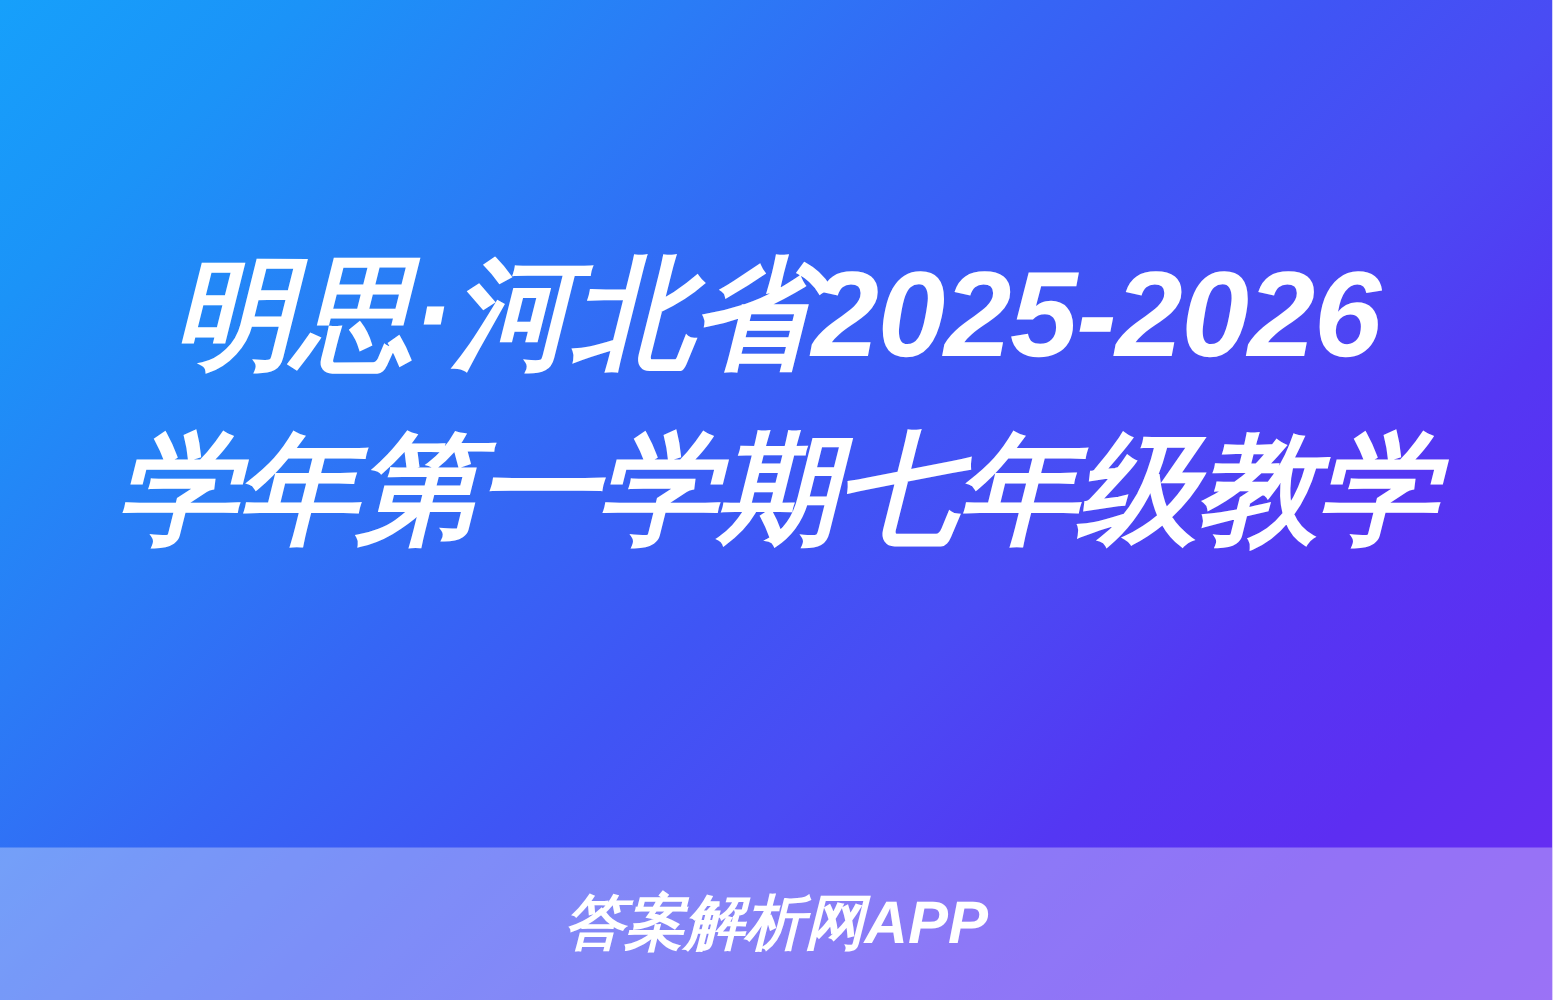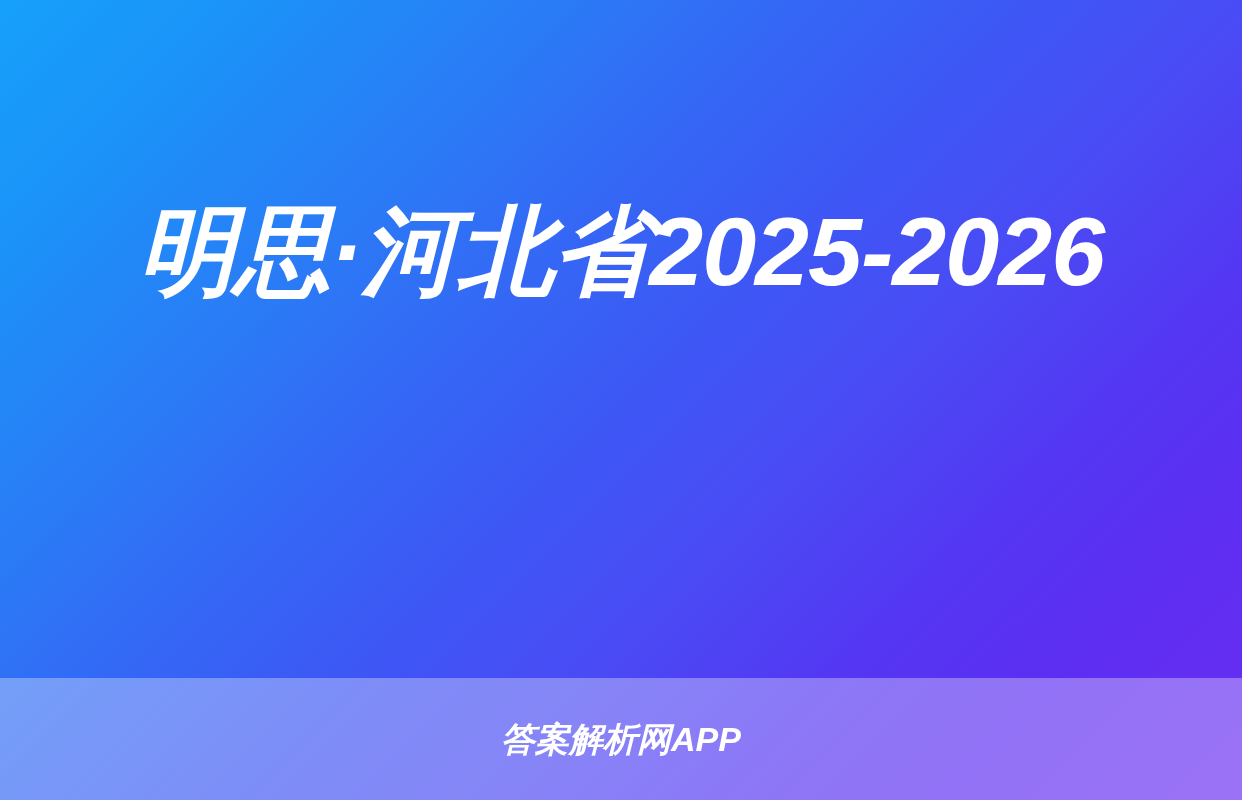--- a/index.html
+++ b/index.html
@@ -55,34 +55,35 @@
     right: 0;
     top: 678px;
     height: 122px;
     background: rgba(255, 255, 255, 0.33);
     display: flex;
     align-items: center;
     justify-content: center;
   }
   .footer-text {
     color: #ffffff;
-    font-size: 34px;
+    font-size: 48px;
     font-weight: 700;
     font-style: italic;
     letter-spacing: 0px;
     line-height: 1;
     white-space: nowrap;
   }
 </style>
 </head>
 <body>
 
 <div id="cover">
 
   <div class="title-block">
     <span class="title-line">明思·河北省2025-2026</span>
+    <span class="title-line">学年第一学期七年级教学</span>
   </div>
 
   <div class="footer-band">
     <span class="footer-text">答案解析网APP</span>
   </div>
 
 </div>
 
 </body></html>

